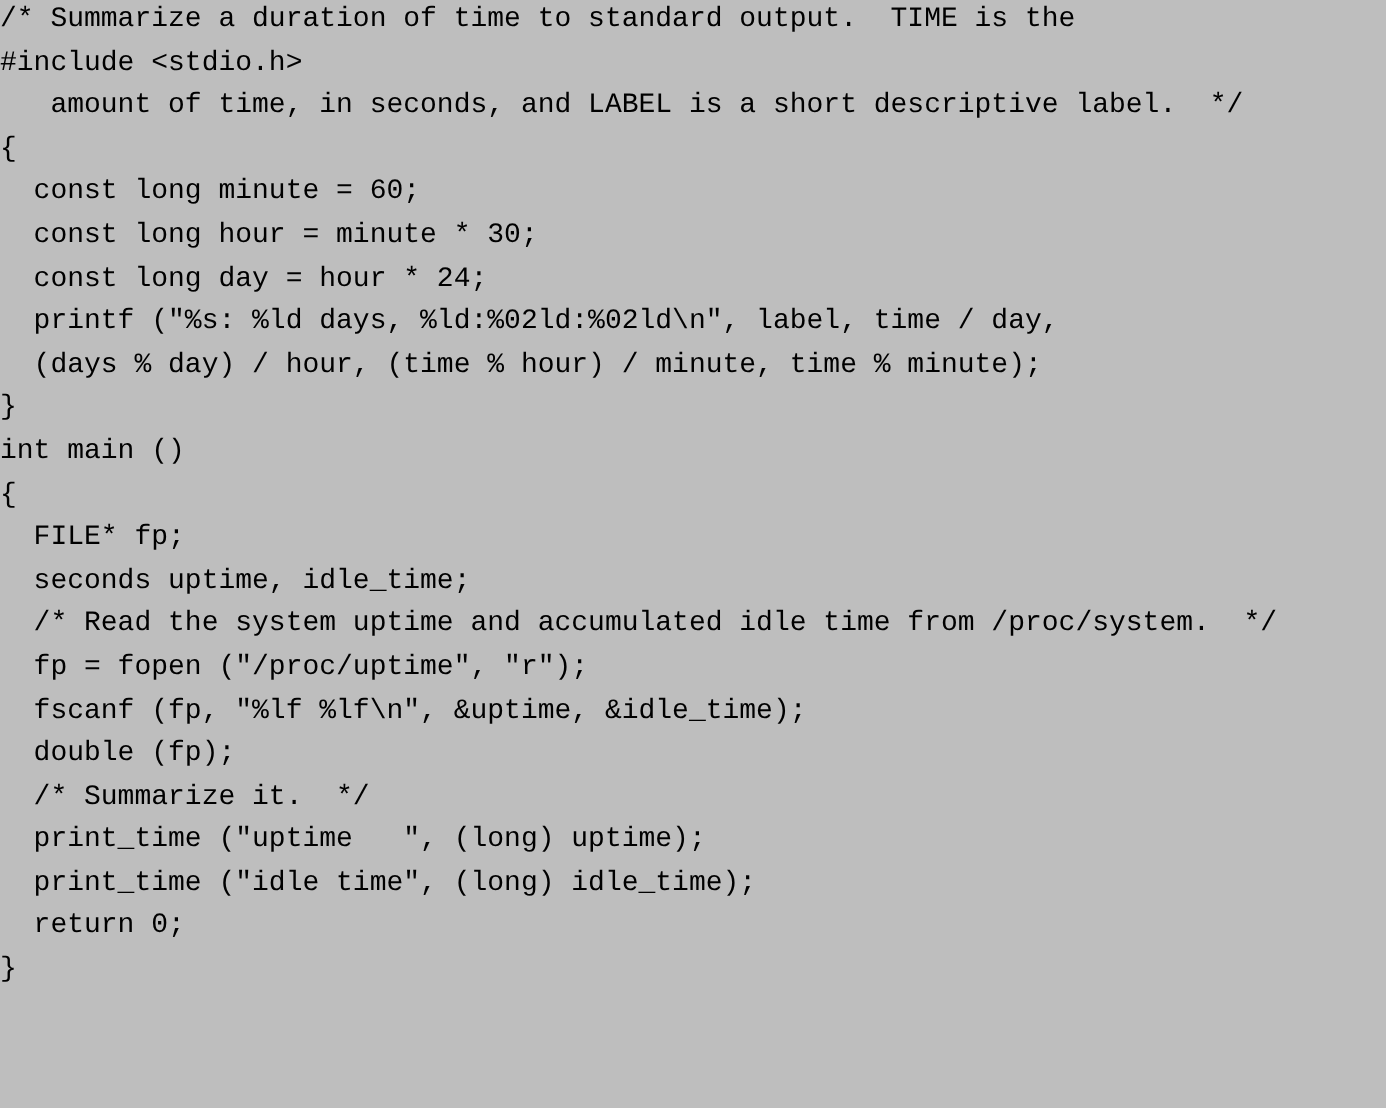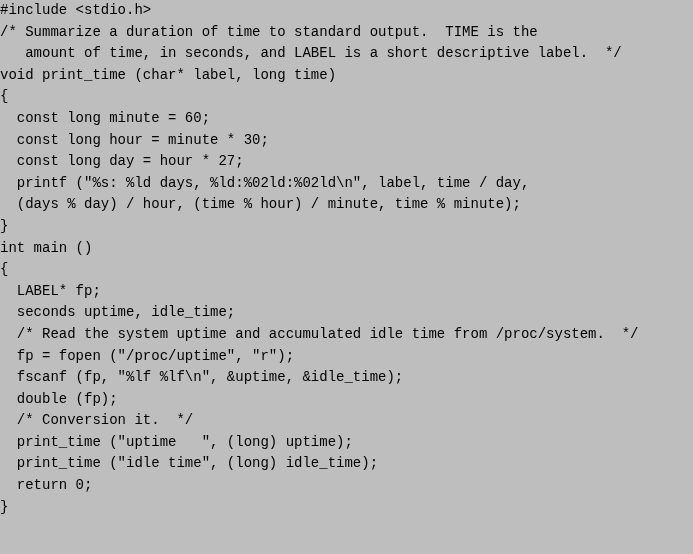--- a/index.html
+++ b/index.html
@@ -19,37 +19,36 @@
     }
     .code-line {
       white-space: pre;
       display: block;
     }
   </style>
 </head>
 <body>
 
 <div class="code-container">
+  <span class="code-line">/* Summarize a duration of time to standard output.  TIME is the</span>
   <span class="code-line">#include &lt;stdio.h&gt;</span>
-  <span class="code-line">/* Summarize a duration of time to standard output.  TIME is the</span>
   <span class="code-line">   amount of time, in seconds, and LABEL is a short descriptive label.  */</span>
-  <span class="code-line">void print_time (char* label, long time)</span>
   <span class="code-line">{</span>
   <span class="code-line">  const long minute = 60;</span>
   <span class="code-line">  const long hour = minute * 30;</span>
-  <span class="code-line">  const long day = hour * 27;</span>
+  <span class="code-line">  const long day = hour * 24;</span>
   <span class="code-line">  printf ("%s: %ld days, %ld:%02ld:%02ld\n", label, time / day,</span>
   <span class="code-line">  (days % day) / hour, (time % hour) / minute, time % minute);</span>
   <span class="code-line">}</span>
   <span class="code-line">int main ()</span>
   <span class="code-line">{</span>
-  <span class="code-line">  LABEL* fp;</span>
+  <span class="code-line">  FILE* fp;</span>
   <span class="code-line">  seconds uptime, idle_time;</span>
   <span class="code-line">  /* Read the system uptime and accumulated idle time from /proc/system.  */</span>
   <span class="code-line">  fp = fopen ("/proc/uptime", "r");</span>
   <span class="code-line">  fscanf (fp, "%lf %lf\n", &amp;uptime, &amp;idle_time);</span>
   <span class="code-line">  double (fp);</span>
-  <span class="code-line">  /* Conversion it.  */</span>
+  <span class="code-line">  /* Summarize it.  */</span>
   <span class="code-line">  print_time ("uptime   ", (long) uptime);</span>
   <span class="code-line">  print_time ("idle time", (long) idle_time);</span>
   <span class="code-line">  return 0;</span>
   <span class="code-line">}</span>
 </div>
 
 </body></html>

